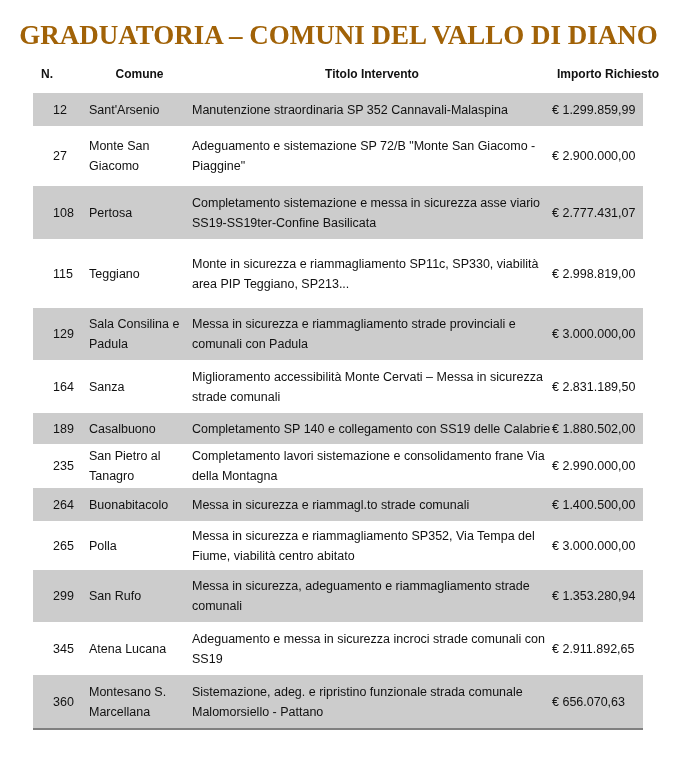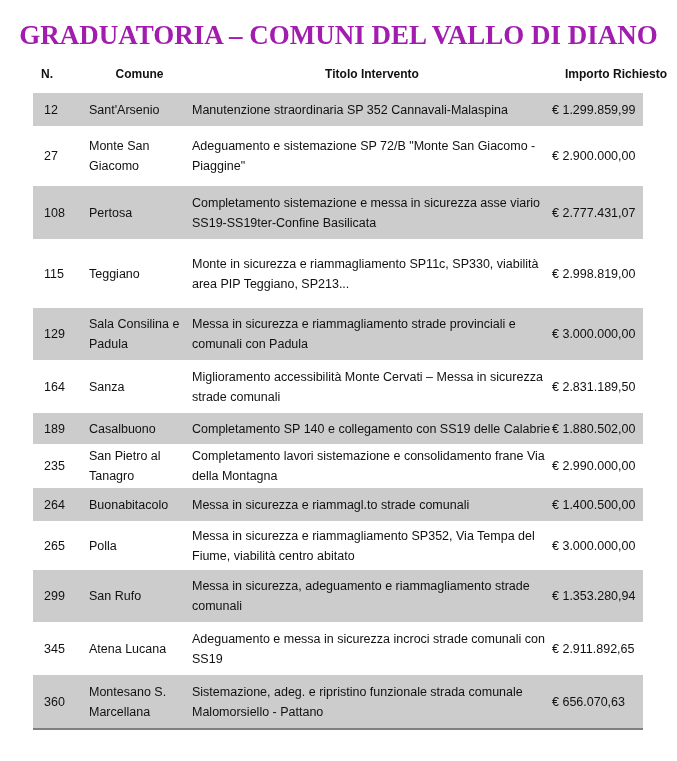--- a/index.html
+++ b/index.html
@@ -1,32 +1,32 @@
 <!DOCTYPE html>
 <html><head>
 <meta charset="utf-8">
 <style>
   html, body { margin: 0; padding: 0; background: #ffffff; }
   body { width: 677px; height: 761px; position: relative; overflow: hidden;
          font-family: "Liberation Sans", "DejaVu Sans", sans-serif; color: #111; }
   .title { position: absolute; left: 0; top: 20px; width: 677px; text-align: center;
            font-family: "Liberation Serif", "DejaVu Serif", serif; font-weight: bold;
-           font-size: 27px; letter-spacing: 0px; color: #a21caf; white-space: nowrap; }
+           font-size: 27px; letter-spacing: 0px; color: #a16207; white-space: nowrap; }
   .table { position: absolute; left: 33px; top: 60px; width: 610px; }
   .thead { display: flex; height: 28px; align-items: center; font-size: 12px; font-weight: bold; }
   .row { display: flex; align-items: center; font-size: 12.5px; line-height: 20px; }
   .row.shaded { background: #cccccc; }
-  .c-n { width: 28px; padding-left: 11px; box-sizing: border-box; flex: none; }
+  .c-n { width: 28px; padding-left: 20px; box-sizing: border-box; flex: none; }
   .c-com { width: 105px; padding-left: 4px; box-sizing: border-box; flex: none; margin-left: 24px; }
   .c-tit { width: 362px; padding-left: 2px; box-sizing: border-box; flex: none; }
   .c-imp { width: 115px; padding-left: 0px; box-sizing: border-box; flex: none; white-space: nowrap; }
   .thead .c-n { text-align: center; padding-left: 0; }
   .thead .c-com { text-align: center; }
   .thead .c-tit { text-align: center; }
-  .thead .c-imp { text-align: right; padding-left: 5px; }
+  .thead .c-imp { text-align: left; padding-left: 5px; }
   .spacer { height: 5px; }
   .bottom-rule { position: absolute; left: 33px; top: 728px; width: 610px; height: 2px; background: #808080; }
 </style>
 </head>
 <body>
 
 <div class="title">GRADUATORIA – COMUNI DEL VALLO DI DIANO</div>
 
 <div class="table">
   <div class="thead">

